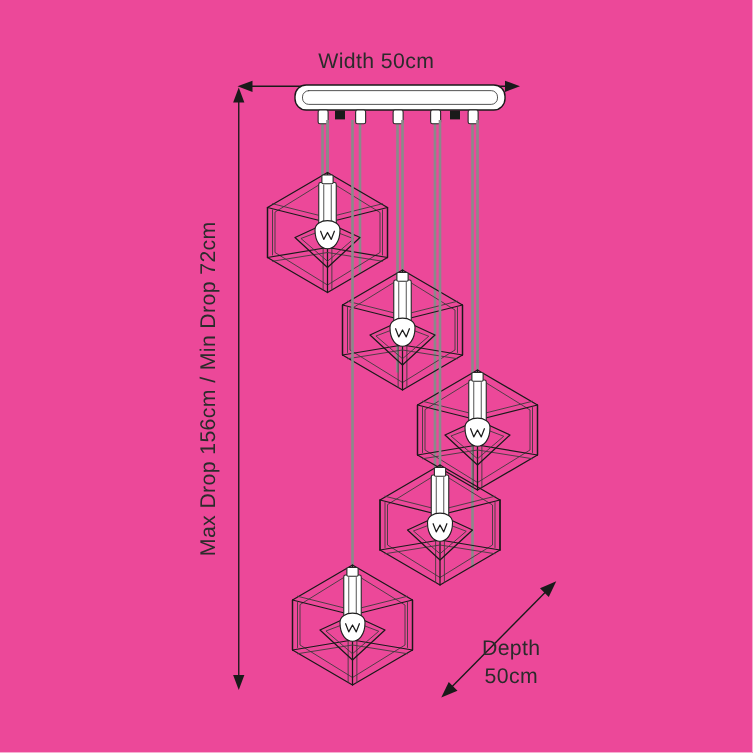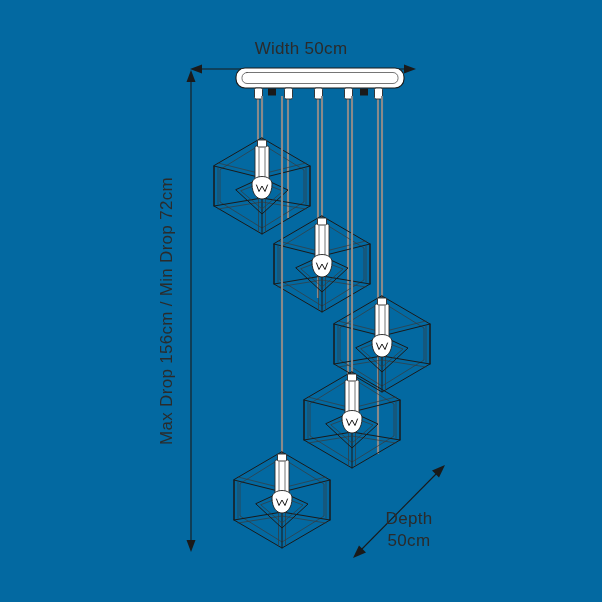--- a/index.html
+++ b/index.html
@@ -4,21 +4,21 @@
 <style>
   html, body {
     margin: 0;
     padding: 0;
     background: #ffffff;
   }
   #stage {
     position: relative;
     width: 602px;
     height: 602px;
-    background: #0369a1;
+    background: #ec4899;
     overflow: hidden;
     font-family: "Liberation Sans", sans-serif;
   }
   svg.drawing {
     position: absolute;
     left: 0;
     top: 0;
     width: 602px;
     height: 602px;
     display: block;

